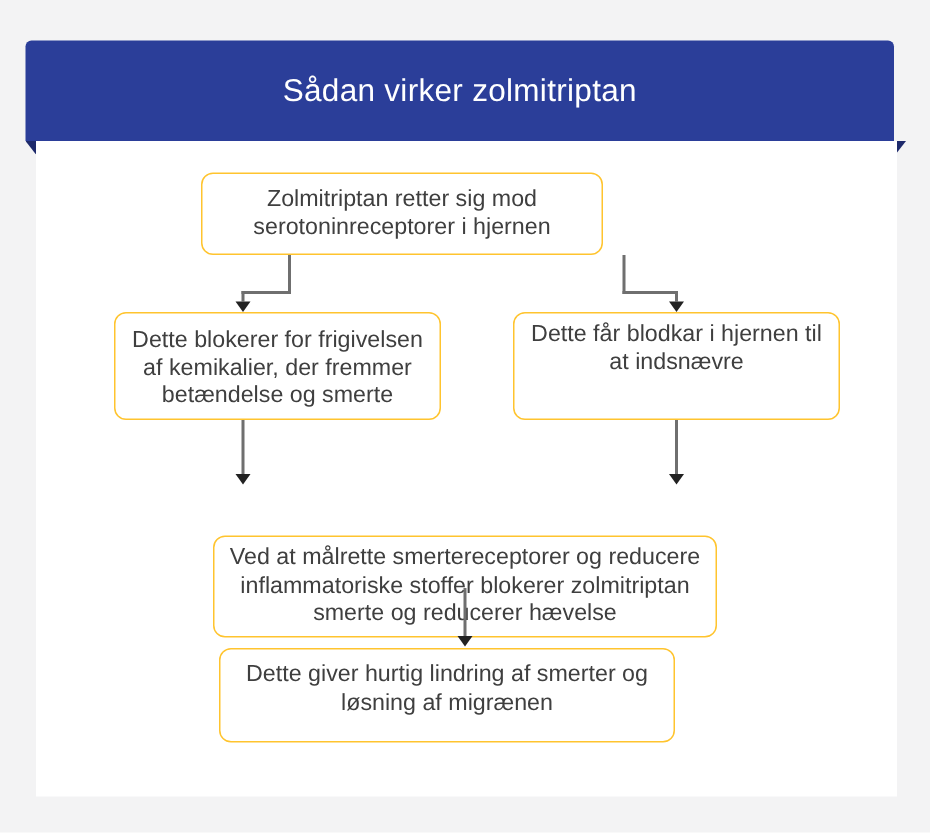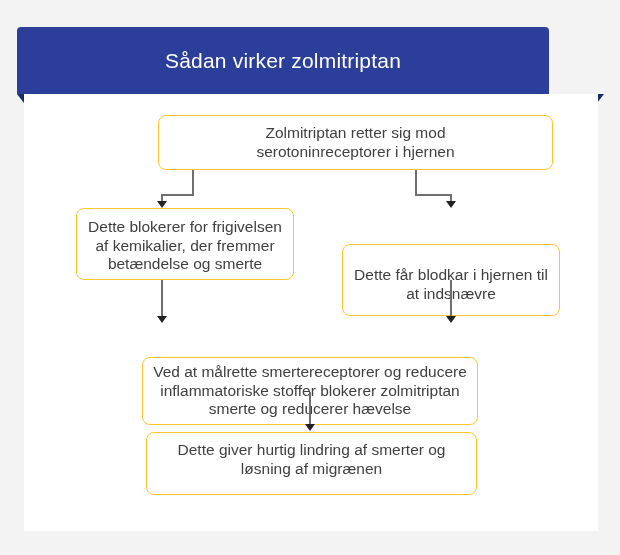--- a/index.html
+++ b/index.html
@@ -9,21 +9,21 @@
     font-family: "Liberation Sans", "DejaVu Sans", sans-serif;
     position: relative;
     overflow: hidden;
   }
   .page { position: absolute; inset: 0; }
 
   
   .banner {
     position: absolute;
     left: 17px; top: 27px;
-    width: 532px; height: 67px;
+    width: 579px; height: 67px;
     background: var(--banner-bg, #2b3e99);
     border-radius: 4px 4px 0 0;
     display: flex; align-items: center; justify-content: center;
   }
   .banner h1 {
     margin: 0;
     color: var(--banner-text, #ffffff);
     font-size: 21px;
     font-weight: 400;
     letter-spacing: 0.2px;
@@ -56,25 +56,25 @@
     justify-content: center;
     text-align: center;
     color: var(--node-text, #3f3f3f);
     font-size: 15.5px;
     line-height: 18.5px;
     white-space: pre-line;
   }
   .v-center { align-items: center; }
   .v-top    { align-items: flex-start; }
 
-  #node-1 { left: 134px; top: 21px;  width: 395px; height: 55px; }
+  #node-1 { left: 110px; top: 21px;  width: 268px; height: 55px; }
   #node-2 { left: 29px;  top: 114px; width: 218px; height: 72px; padding-top: 9px; margin-left: 23px; }
-  #node-3 { left: 318px; top: 114px; width: 218px; height: 72px; padding-top: 21px; margin-top: 36px; }
+  #node-3 { left: 318px; top: 114px; width: 218px; height: 72px; padding-top: 5px; }
   #node-4 { left: 118px; top: 230px; width: 336px; height: 68px; margin-top: 33px; }
-  #node-5 { left: 122px; top: 338px; width: 331px; height: 63px; padding-top: 8px; }
+  #node-5 { left: 122px; top: 338px; width: 304px; height: 63px; padding-top: 8px; }
 
   
   .seg {
     position: absolute;
     background: var(--arrow-line, #6f6f6f);
   }
   .seg-v { width: 2px; }
   .seg-h { height: 2px; }
   .arrowhead {
     position: absolute;

